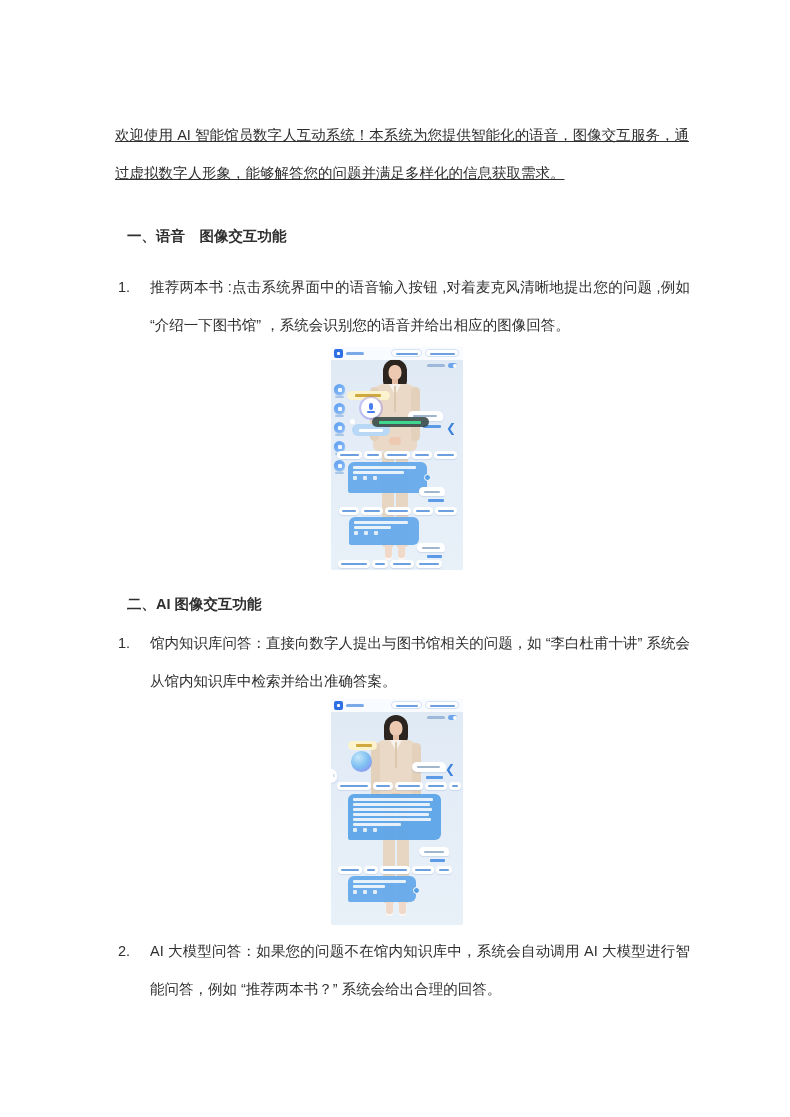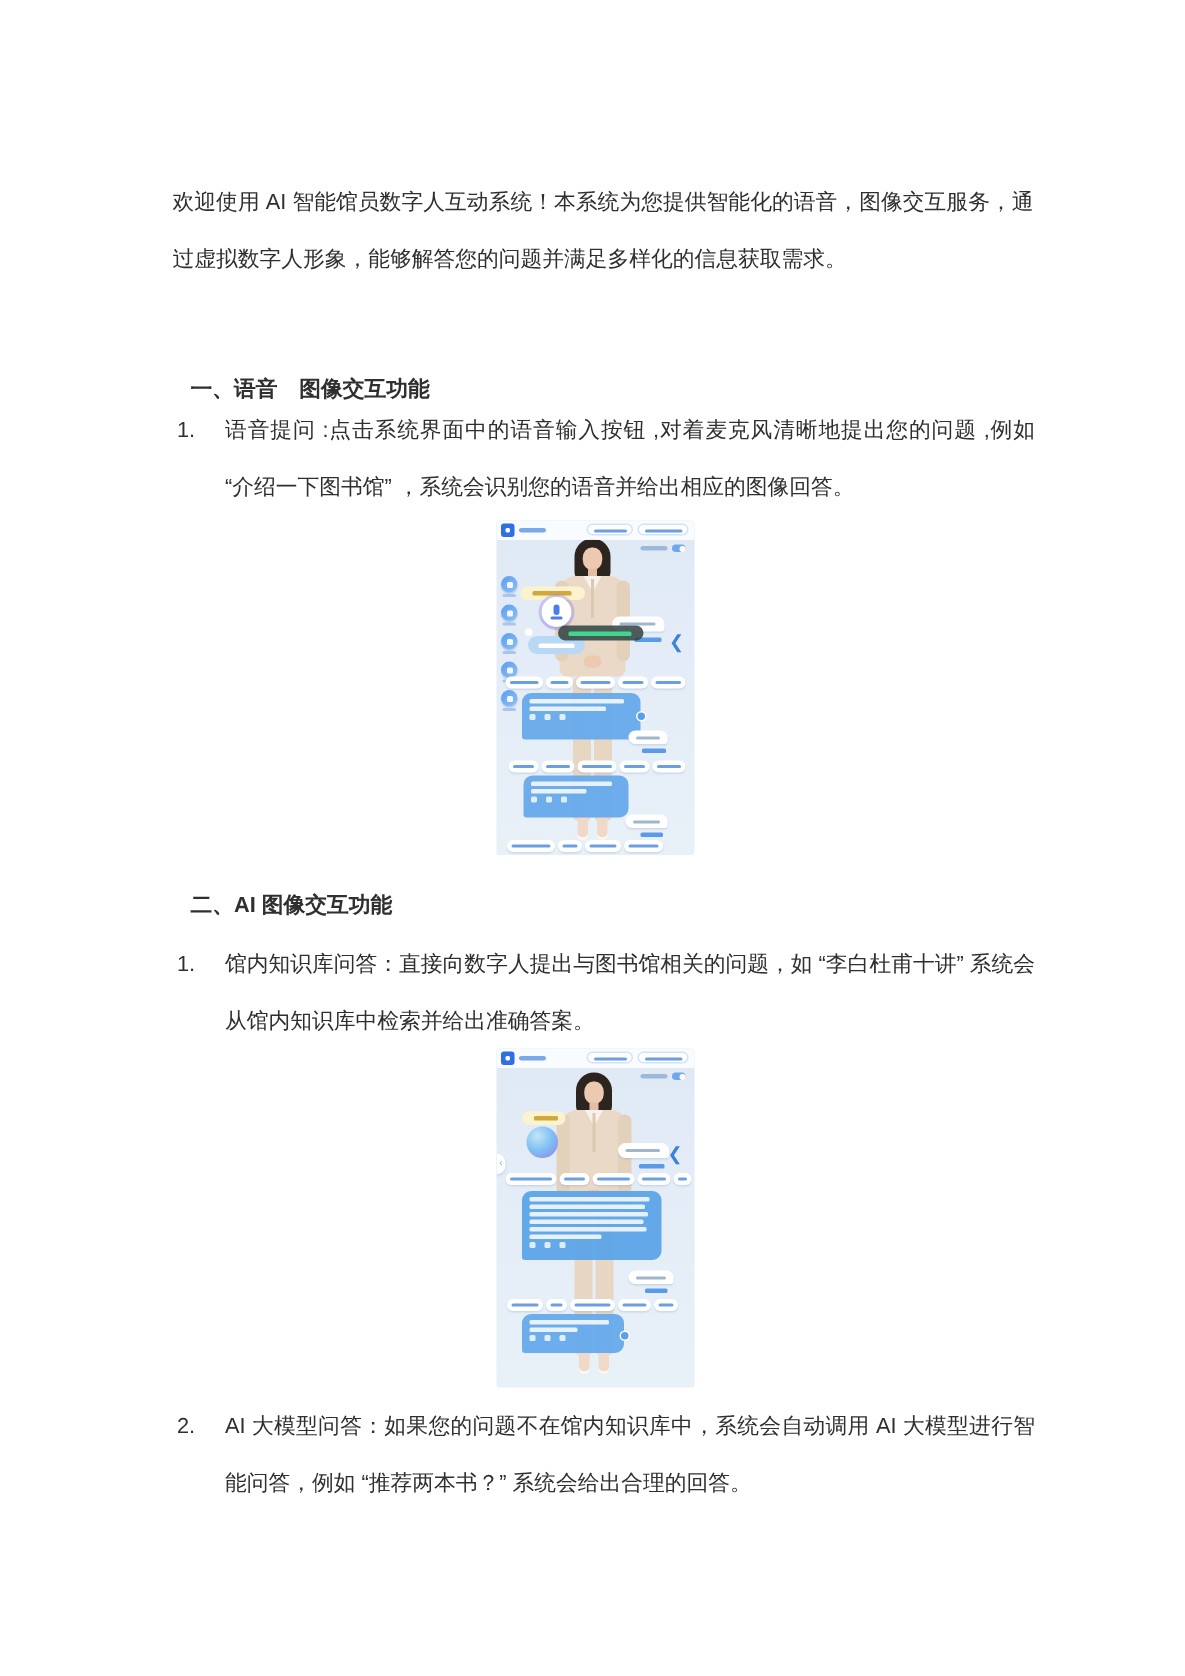--- a/index.html
+++ b/index.html
@@ -1,23 +1,23 @@
 <!DOCTYPE html>
 <html><head>
 <meta charset="utf-8">
 <style>
   * { margin:0; padding:0; box-sizing:border-box; }
   html,body { width:790px; height:1117px; background:#ffffff; overflow:hidden; }
   body { font-family:"Liberation Sans","DejaVu Sans",sans-serif; color:#2f2f2f; position:relative; }
 
   
   .doc-block { position:absolute; font-size:14.5px; line-height:38px; }
-  .intro { left:115px; top:116px; width:574px; text-align:justify; }
+  .intro { left:115px; top:116px; width:574px; text-align:justify;text-decoration:underline; }
   .heading { font-weight:600; font-size:14.5px; }
-  .h1 { left:127px; top:241px; }
+  .h1 { left:127px; top:217px; }
   .h2 { left:127px; top:585px; }
   .list-item { display:flex; align-items:flex-start; }
   .li-1 { left:118px; top:268px; width:572px; }
   .li-2 { left:118px; top:624px; width:572px; }
   .li-3 { left:118px; top:932px; width:572px; }
   .li-num { width:32px; flex:0 0 32px; }
   .li-text { flex:1; text-align:justify; }
 
   
   .shot { position:absolute; overflow:hidden; border-radius:2px;
@@ -99,21 +99,21 @@
 </style>
 </head>
 <body>
 
 <p class="doc-block intro">欢迎使用 AI 智能馆员数字人互动系统！本系统为您提供智能化的语音，图像交互服务，通过虚拟数字人形象，能够解答您的问题并满足多样化的信息获取需求。</p>
 
 <h2 class="doc-block heading h1">一、语音　图像交互功能</h2>
 
 <div class="doc-block list-item li-1">
   <span class="li-num">1.</span>
-  <span class="li-text">语音提问 :点击系统界面中的语音输入按钮 ,对着麦克风清晰地提出您的问题 ,例如 “介绍一下图书馆”  ，系统会识别您的语音并给出相应的图像回答。</span>
+  <span class="li-text">推荐两本书 :点击系统界面中的语音输入按钮 ,对着麦克风清晰地提出您的问题 ,例如 “介绍一下图书馆”  ，系统会识别您的语音并给出相应的图像回答。</span>
 </div>
 
 <div class="shot shot1">
 
   <div class="abs app-header">
     <div class="abs app-logo">
         <i></i>
       </div>
     <div class="abs bar brand-bar"></div>
     <div class="abs hdr-pill" style="left:60px;width:31px;">

